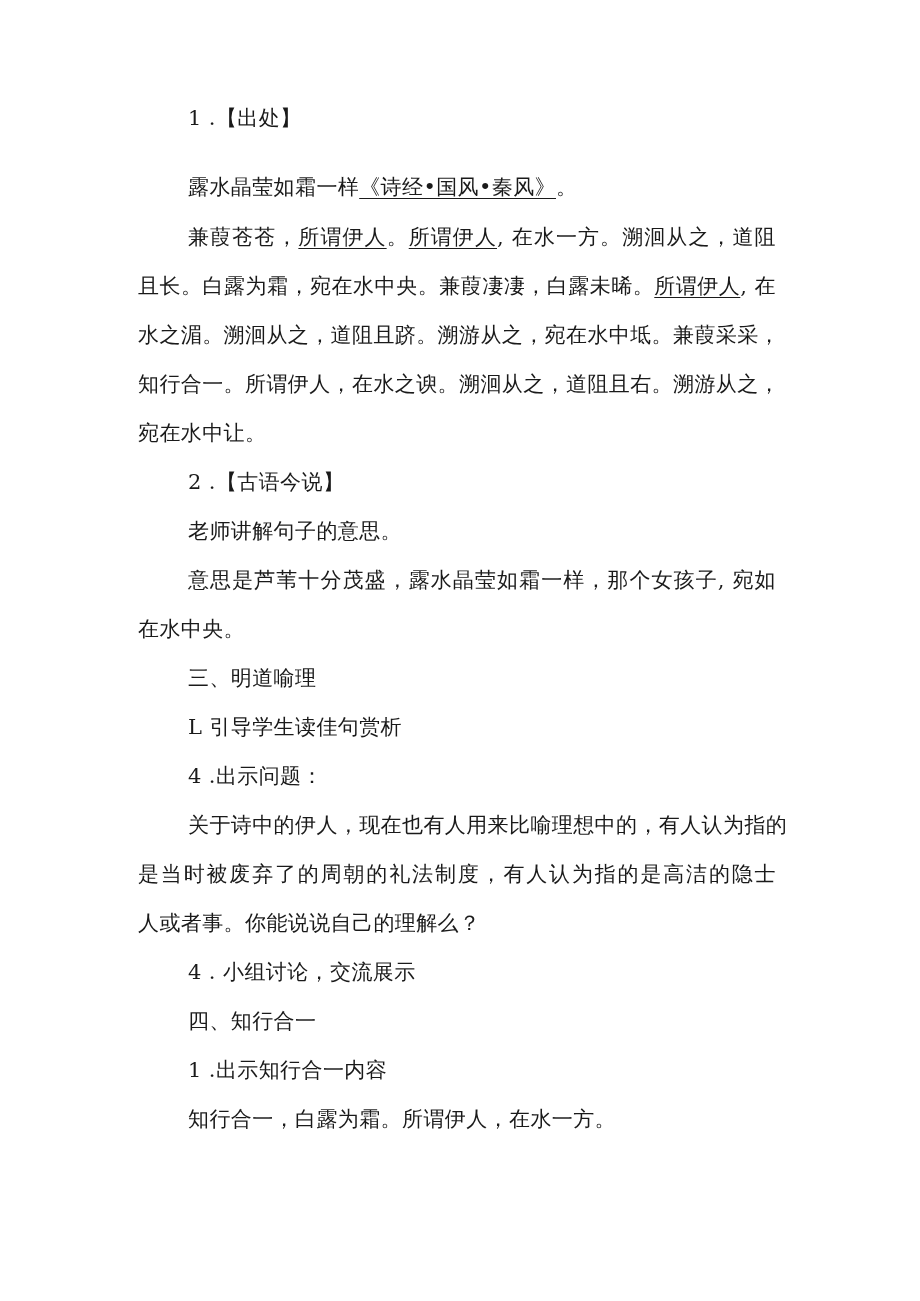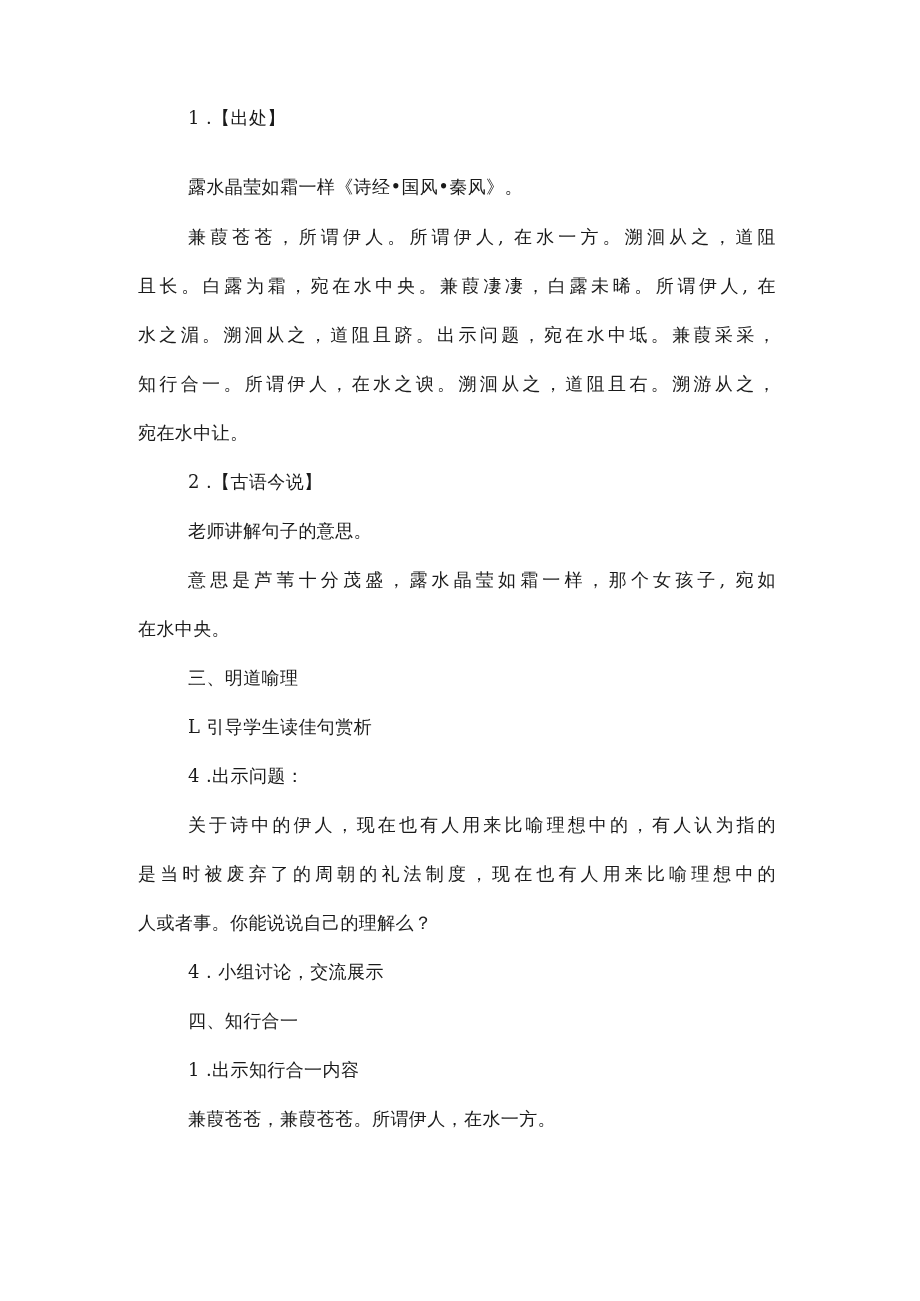--- a/index.html
+++ b/index.html
@@ -1,54 +1,54 @@
 <!DOCTYPE html>
 <html><head>
 <meta charset="utf-8">
 <style>
   html, body { margin: 0; padding: 0; background: #ffffff; }
   body { width: 920px; height: 1301px; position: relative; overflow: hidden;
          font-family: "DejaVu Serif", "Liberation Serif", serif; color: #1a1a1a; }
   .page { position: absolute; left: 138px; top: 0; width: 640px; }
-  .line { position: absolute; left: 0; font-size: 18px; line-height: 28px; white-space: nowrap; letter-spacing: 0.4px; }
+  .line { position: absolute; left: 0; font-size: 21px; line-height: 28px; white-space: nowrap; letter-spacing: 0.4px; }
   .ind { left: 50px; }
-  .u { text-underline-offset: 4px; text-decoration-thickness: 1px; }
+  .u { text-decoration: underline; text-underline-offset: 4px; text-decoration-thickness: 1px; }
   .just { width: 638px; text-align: justify; text-align-last: justify; }
   .just.ind { width: 588px; }
 </style>
 </head>
 <body>
 
 <div class="page">
   <div class="line ind" style="top:104px">1 .【出处】</div>
 
   <div class="line ind" style="top:173px">
     <span>露水晶莹如霜一样</span><span class="u">《诗经•国风•秦风》</span><span>。</span>
   </div>
 
   <div class="line ind just" style="top:223px">
     <span>兼葭苍苍，</span><span class="u">所谓伊人</span><span>。</span><span class="u">所谓伊人</span><span>, 在水一方。溯洄从之，道阻</span>
   </div>
   <div class="line just" style="top:272px">
     <span>且长。白露为霜，宛在水中央。兼葭凄凄，白露未晞。</span><span class="u">所谓伊人</span><span>, 在</span>
   </div>
-  <div class="line just" style="top:321px">水之湄。溯洄从之，道阻且跻。出示问题，宛在水中坻。兼葭采采，</div>
+  <div class="line just" style="top:321px">水之湄。溯洄从之，道阻且跻。溯游从之，宛在水中坻。兼葭采采，</div>
   <div class="line just" style="top:370px">知行合一。所谓伊人，在水之谀。溯洄从之，道阻且右。溯游从之，</div>
   <div class="line" style="top:419px">宛在水中让。</div>
 
   <div class="line ind" style="top:468px">2 .【古语今说】</div>
   <div class="line ind" style="top:517px">老师讲解句子的意思。</div>
   <div class="line ind just" style="top:566px">意思是芦苇十分茂盛，露水晶莹如霜一样，那个女孩子, 宛如</div>
   <div class="line" style="top:615px">在水中央。</div>
 
   <div class="line ind" style="top:664px">三、明道喻理</div>
   <div class="line ind" style="top:713px">L 引导学生读佳句赏析</div>
   <div class="line ind" style="top:762px">4  .出示问题：</div>
 
   <div class="line ind just" style="top:811px">关于诗中的伊人，现在也有人用来比喻理想中的，有人认为指的</div>
-  <div class="line just" style="top:860px">是当时被废弃了的周朝的礼法制度，现在也有人用来比喻理想中的</div>
+  <div class="line just" style="top:860px">是当时被废弃了的周朝的礼法制度，有人认为指的是高洁的隐士</div>
   <div class="line" style="top:909px">人或者事。你能说说自己的理解么？</div>
 
   <div class="line ind" style="top:958px">4  . 小组讨论，交流展示</div>
   <div class="line ind" style="top:1007px">四、知行合一</div>
   <div class="line ind" style="top:1056px">1  .出示知行合一内容</div>
-  <div class="line ind" style="top:1105px">兼葭苍苍，兼葭苍苍。所谓伊人，在水一方。</div>
+  <div class="line ind" style="top:1105px">知行合一，白露为霜。所谓伊人，在水一方。</div>
 </div>
 
 </body></html>

